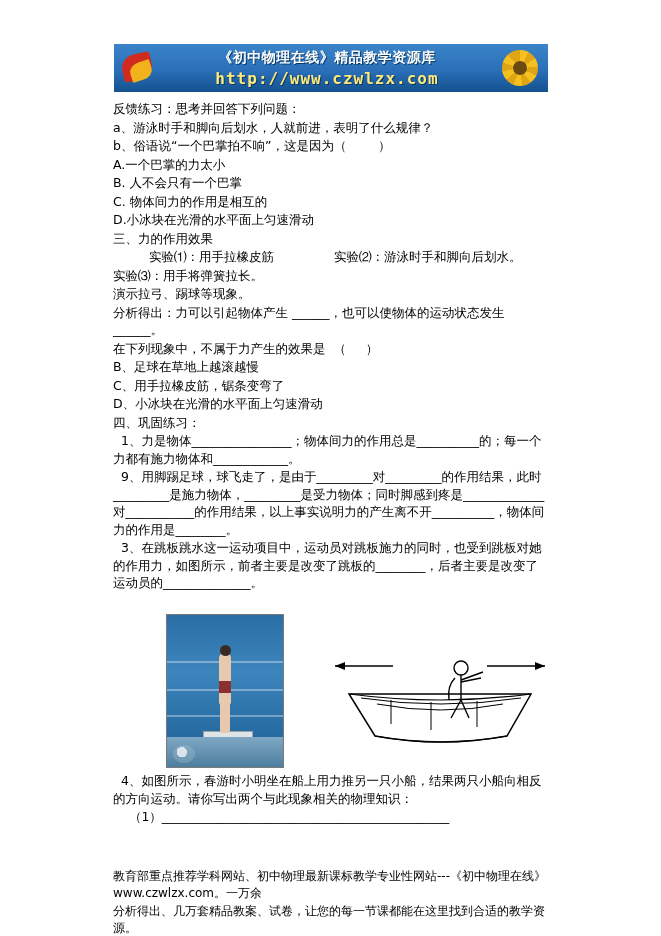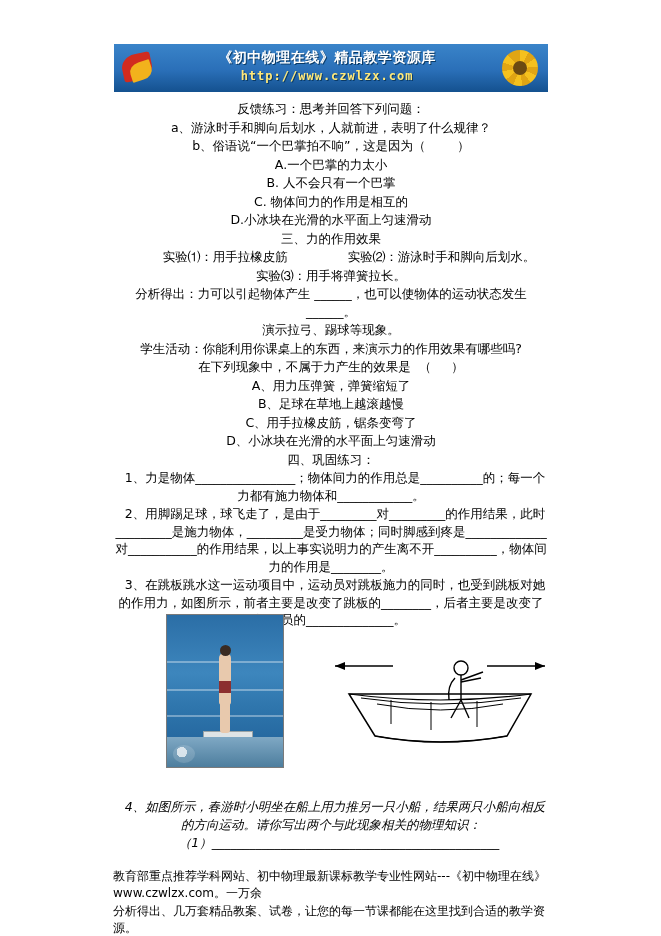--- a/index.html
+++ b/index.html
@@ -78,21 +78,21 @@
     text-shadow: 1px 1px 0 #0a3a66;
     font-family: "DejaVu Sans", sans-serif;
   }
   .banner-url {
     position: absolute;
     left: 48px;
     top: 25px;
     width: 330px;
     text-align: center;
     color: #ffe97a;
-    font-size: 12px;
+    font-size: 16px;
     font-weight: bold;
     letter-spacing: 1px;
     font-family: "DejaVu Sans Mono", monospace;
     text-shadow: 1px 1px 0 #0a3a66;
   }
   .sunflower {
     position: absolute;
     right: 6px;
     top: 2px;
     width: 44px;
@@ -120,21 +120,20 @@
     border-radius: 50%;
     background: #6b4a12;
   }
 
   
   .content {
     position: absolute;
     left: 113px;
     top: 100px;
     width: 436px;
-    text-align: center;
   }
   p.line {
     margin: 0 0 1px 0;
     font-size: 12.5px;
     line-height: 17.5px;
     font-family: "DejaVu Sans", sans-serif;
     white-space: pre-wrap;
   }
   .exp-row {
     margin: 0 0 1px 0;
@@ -280,32 +279,30 @@
     <p class="line">B. 人不会只有一个巴掌</p>
     <p class="line">C. 物体间力的作用是相互的</p>
     <p class="line">D.小冰块在光滑的水平面上匀速滑动</p>
     <p class="line">三、力的作用效果</p>
 
     <div class="exp-row">
       <span>实验⑴：用手拉橡皮筋</span><span class="gap"></span><span>实验⑵：游泳时手和脚向后划水。</span>
     </div>
 
     <p class="line">实验⑶：用手将弹簧拉长。</p>
+    <p class="line">演示拉弓、踢球等现象。</p>
     <p class="line">分析得出：力可以引起物体产生 ______，也可以使物体的运动状态发生 ______。</p>
-    <p class="line">演示拉弓、踢球等现象。</p>
-    <p class="line">学生活动：你能利用你课桌上的东西，来演示力的作用效果有哪些吗?</p>
     <p class="line">在下列现象中，不属于力产生的效果是  （     ）</p>
-    <p class="line">A、用力压弹簧，弹簧缩短了</p>
     <p class="line">B、足球在草地上越滚越慢</p>
     <p class="line">C、用手拉橡皮筋，锯条变弯了</p>
     <p class="line">D、小冰块在光滑的水平面上匀速滑动</p>
     <p class="line">四、巩固练习：</p>
 
     <p class="line">  1、力是物体________________；物体间力的作用总是__________的；每一个力都有施力物体和____________。</p>
-    <p class="line">  2、用脚踢足球，球飞走了，是由于_________对_________的作用结果，此时_________是施力物体，_________是受力物体；同时脚感到疼是_____________对___________的作用结果，以上事实说明力的产生离不开__________，物体间力的作用是________。</p>
+    <p class="line">  9、用脚踢足球，球飞走了，是由于_________对_________的作用结果，此时_________是施力物体，_________是受力物体；同时脚感到疼是_____________对___________的作用结果，以上事实说明力的产生离不开__________，物体间力的作用是________。</p>
     <p class="line">  3、在跳板跳水这一运动项目中，运动员对跳板施力的同时，也受到跳板对她的作用力，如图所示，前者主要是改变了跳板的________，后者主要是改变了运动员的______________。</p>
   </div>
 
   <div class="figure-area">
     <div class="pool-photo">
       <div class="water"></div>
       <div class="lane" style="top:46px;"></div>
       <div class="lane" style="top:74px;"></div>
       <div class="lane" style="top:100px;"></div>
       <div class="board"></div>
@@ -338,21 +335,21 @@
       <path d="M30 66 Q110 78 190 66" fill="none" stroke="#000" stroke-width="1"></path>
 
       <line x1="60" y1="68" x2="60" y2="92" stroke="#000" stroke-width="1"></line>
       <line x1="100" y1="70" x2="100" y2="98" stroke="#000" stroke-width="1"></line>
       <line x1="146" y1="69" x2="146" y2="95" stroke="#000" stroke-width="1"></line>
       <path d="M46 72 Q110 84 172 72" fill="none" stroke="#000" stroke-width="1"></path>
       <path d="M44 104 Q110 116 176 104" fill="none" stroke="#000" stroke-width="1.2"></path>
     </svg>
   </div>
 
-  <div class="content" style="top:798px;font-style:italic;">
+  <div class="content" style="top:772px;">
     <p class="line">  4、如图所示，春游时小明坐在船上用力推另一只小船，结果两只小船向相反的方向运动。请你写出两个与此现象相关的物理知识：</p>
     <p class="line">    （1）______________________________________________</p>
   </div>
 
   <div class="footer">
     <p>教育部重点推荐学科网站、初中物理最新课标教学专业性网站---《初中物理在线》www.czwlzx.com。一万余</p>
     <p>分析得出、几万套精品教案、试卷，让您的每一节课都能在这里找到合适的教学资源。</p>
   </div>
 
 </div>

